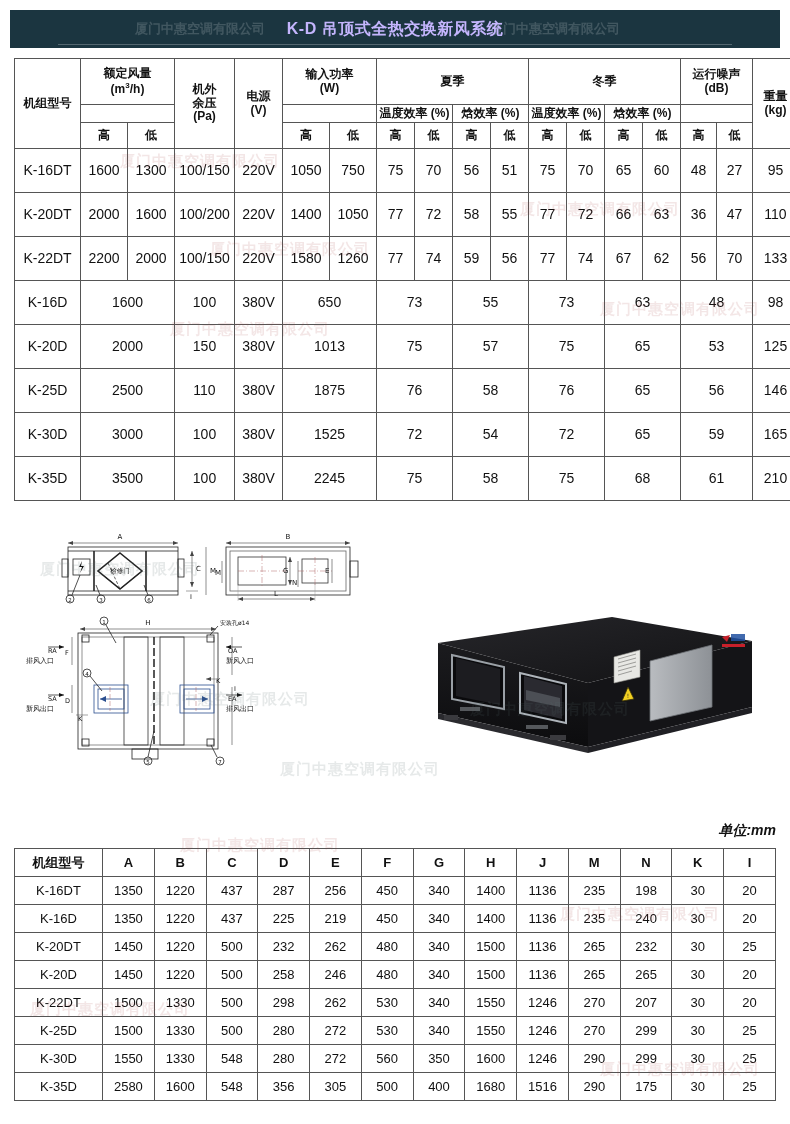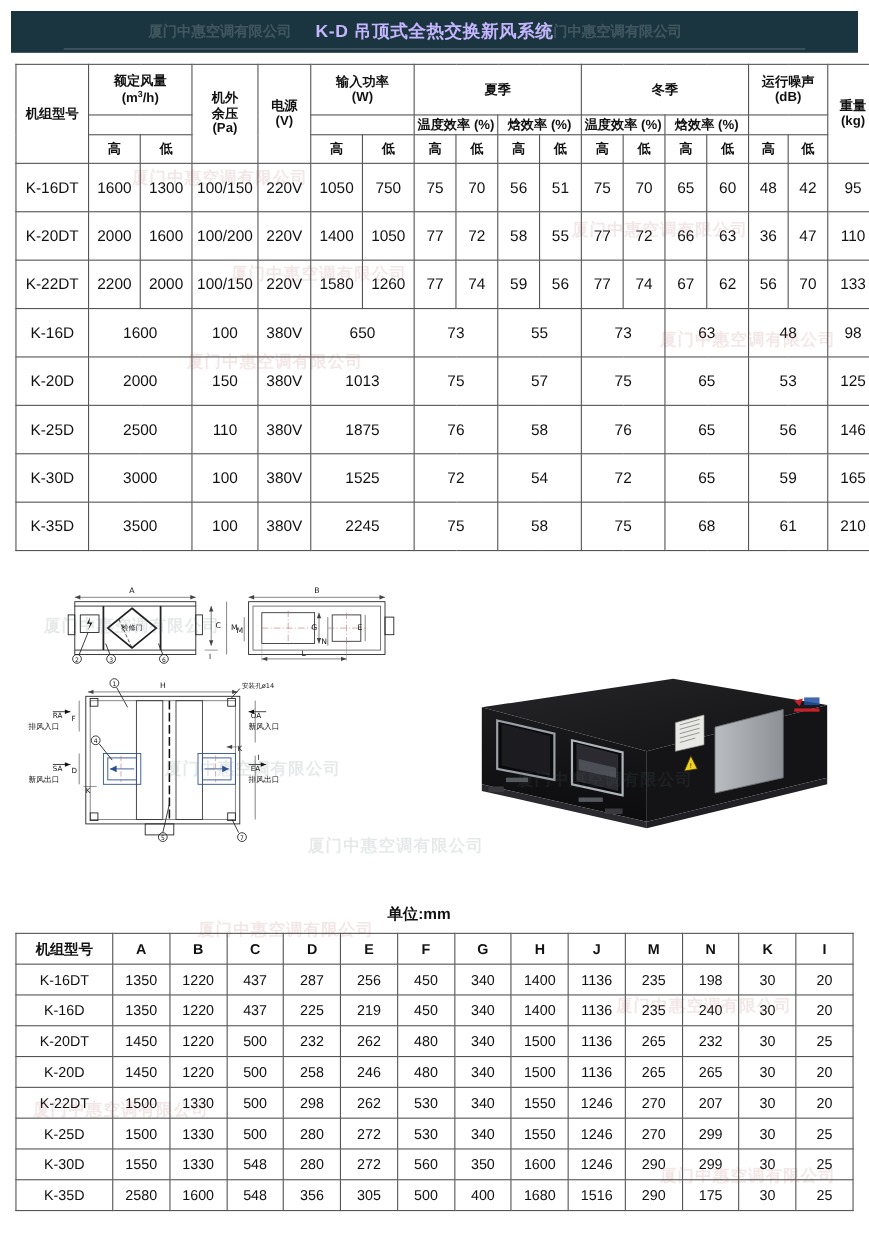--- a/index.html
+++ b/index.html
@@ -60,22 +60,22 @@
     position:absolute; left:14px; top:848px; width:762px;
   }
   .dim-table{ width:762px; font-size:13px; }
   .dim-table th, .dim-table td{
     border:1px solid #555; text-align:center; vertical-align:middle;
     height:28px; padding:0;
   }
   .dim-table th{ font-weight:bold; font-size:13px; }
   .dim-table td{ font-size:13px; }
   .unit-label{
-    position:absolute; left:0; top:822px; width:762px;
-    text-align:center; font-size:14px; font-weight:bold;
+    position:absolute; left:14px; top:822px; width:762px;
+    text-align:right; font-size:14px; font-weight:bold;font-style:italic;
   }
 
   
   .drawings{
     position:absolute; left:0; top:525px; width:790px; height:295px;
   }
   .draw-svg{ position:absolute; left:20px; top:0; }
   .photo-svg{ position:absolute; left:400px; top:70px; }
 
   
@@ -165,21 +165,21 @@
         <td>750</td>
         <td>75</td>
         <td>70</td>
         <td>56</td>
         <td>51</td>
         <td>75</td>
         <td>70</td>
         <td>65</td>
         <td>60</td>
         <td>48</td>
-        <td>42</td>
+        <td>27</td>
         <td>95</td>
       </tr>
       <tr>
         <td class="model">K-20DT</td>
         <td>2000</td>
         <td>1600</td>
         <td>100/200</td>
         <td>220V</td>
         <td>1400</td>
         <td>1050</td>

